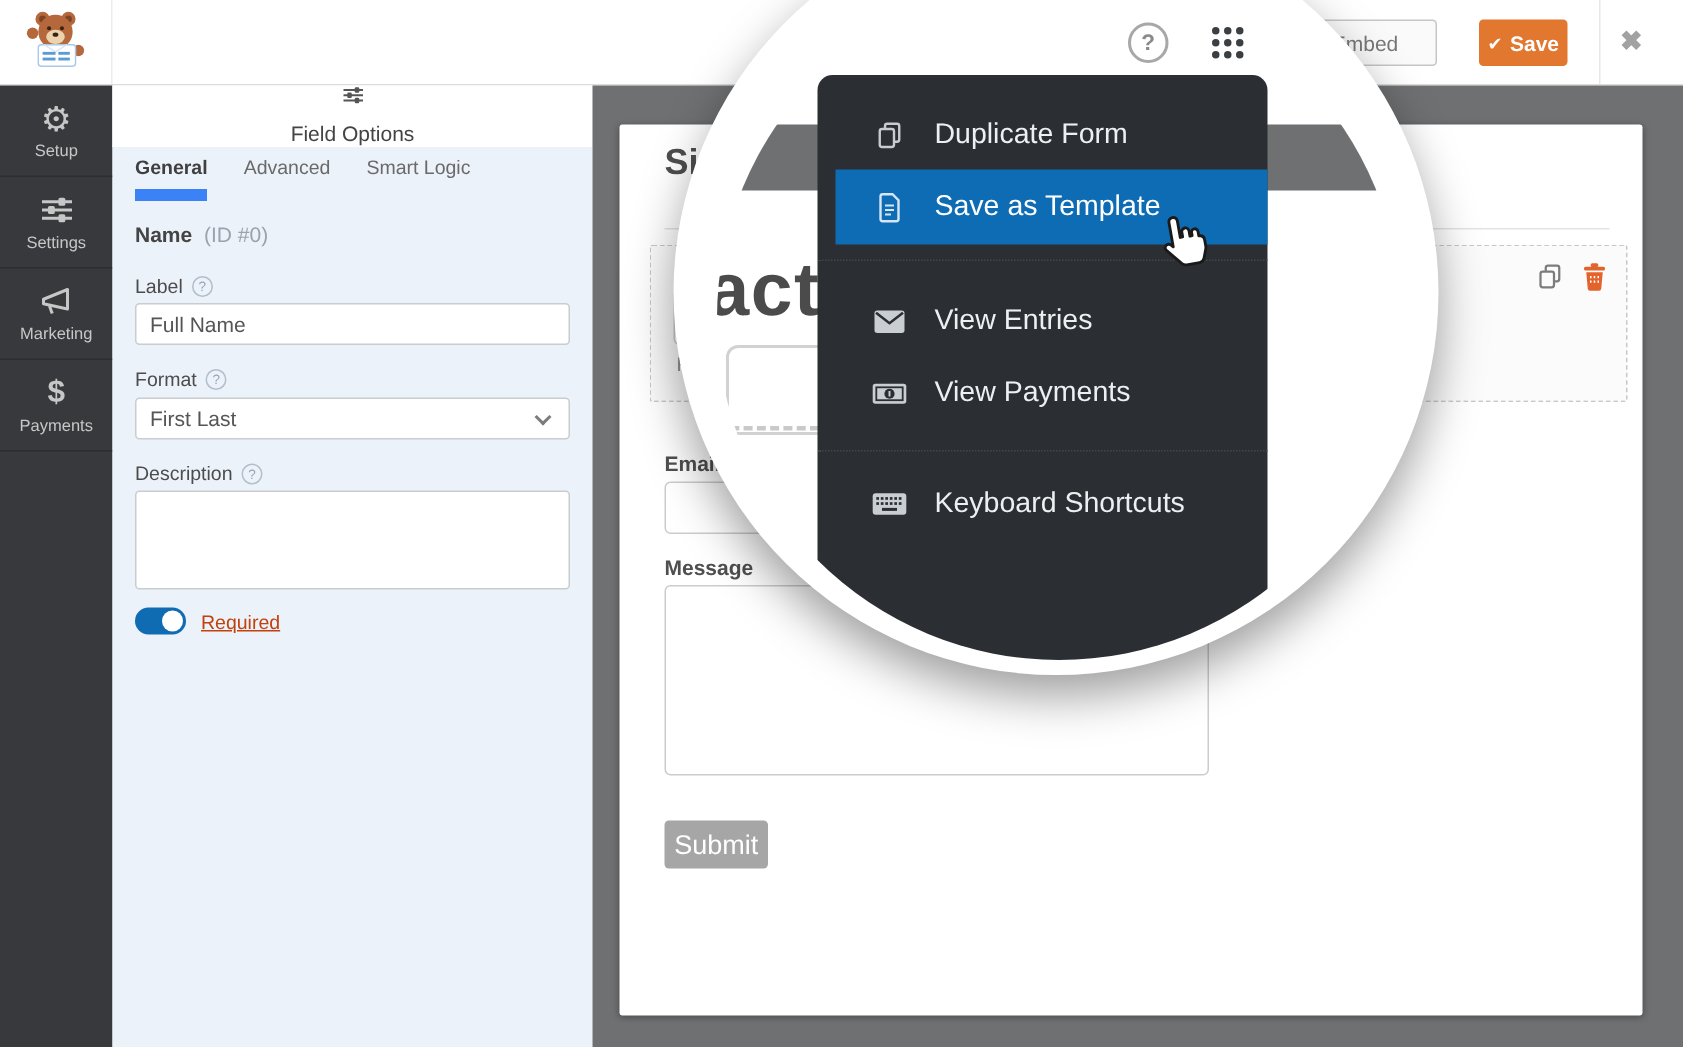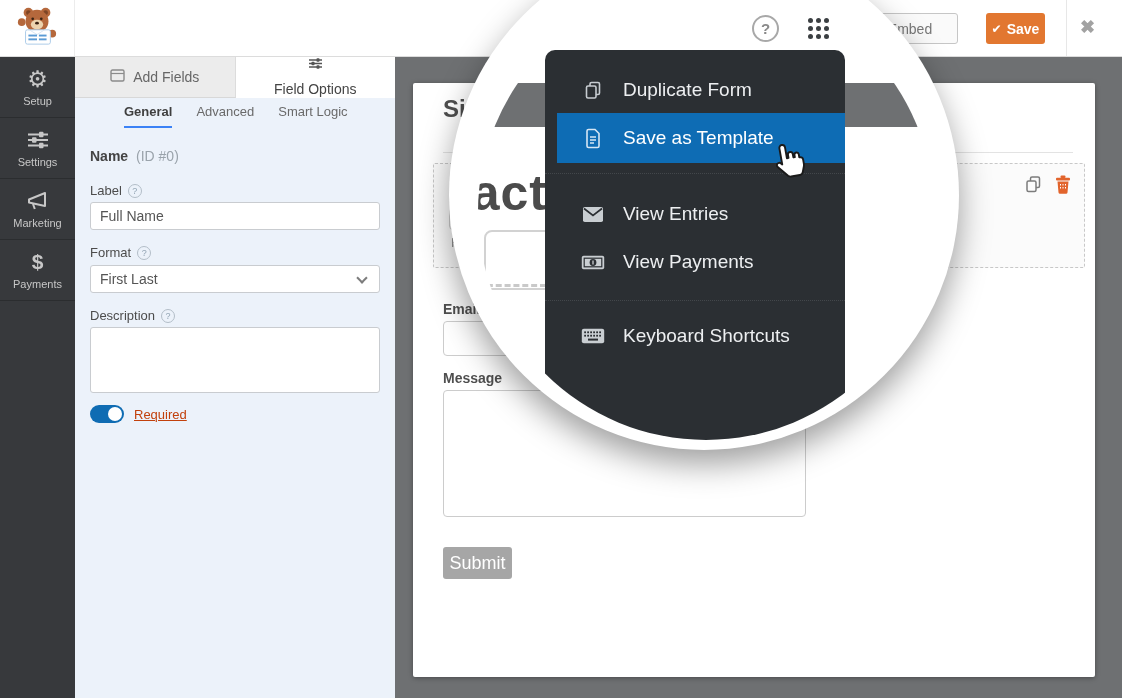--- a/index.html
+++ b/index.html
@@ -35,21 +35,21 @@
   .gear-glyph { font-size:23px; line-height:22px; }
   .dollar-glyph { font-size:21px; line-height:22px; font-weight:bold; }
   
   .panel { position:absolute; left:75px; top:57px; width:320px; height:641px; background:#ecf2fa; }
   .tabs { position:absolute; left:0; top:0; width:320px; height:41px; display:flex; }
   .tab { flex:1; display:flex; align-items:center; justify-content:center; gap:8px; font-size:14px; color:#666;
     background:#ececec; border-bottom:1px solid #d8d8d8; border-right:1px solid #dcdcdc; cursor:pointer; }
   .tab.active { background:#fff; border-bottom:1px solid #fff; color:#444; border-right:none;flex-direction:column; }
   .subtabs { position:absolute; left:15px; top:47px; display:flex; gap:24px; font-size:13px; color:#6a6a6a; }
   .subtab { padding-bottom:7px; cursor:pointer; }
-  .subtab.active { color:#3f3f3f; font-weight:bold; border-bottom:2px solid #3b82f6;margin-left:34px; }
+  .subtab.active { color:#3f3f3f; font-weight:bold; border-bottom:8px solid #3b82f6; }
   .name-header { position:absolute; left:15px; top:91px; font-size:14px; color:#444; }
   .name-header b { font-weight:bold; }
   .name-header .fid { color:#9aa3ab; font-weight:normal; margin-left:4px; }
   .f-label { position:absolute; left:15px; font-size:13px; color:#4c4c4c; display:flex; align-items:center; gap:6px; }
   .help-mini { width:14px; height:14px; border:1px solid #b3bec8; border-radius:50%; color:#93a5b4; font-size:9px;
     display:inline-flex; align-items:center; justify-content:center; }
   .f-input { position:absolute; left:15px; width:290px; height:28px; border:1px solid #c9ccd0; border-radius:3px;
     background:#fff; font-size:14px; color:#555; padding:0 9px; font-family:"Liberation Sans", sans-serif; }
   .f-select { position:absolute; left:15px; width:290px; height:28px; border:1px solid #c9ccd0; border-radius:3px;
     background:#fff; font-size:14px; color:#555; padding:5px 9px; cursor:pointer; }
@@ -175,29 +175,20 @@
       <span>Marketing</span>
     </div>
     <div class="nav-item">
       <span class="nav-ico dollar-glyph">$</span>
       <span>Payments</span>
     </div>
   </nav>
 
   <aside class="panel">
     <div class="tabs">
-      <div class="tab">
-        <span>
-          <svg width="15" height="13" viewBox="0 0 15 13">
-              <rect x="1" y="1" width="13" height="11" rx="1.5" fill="none" stroke="#8b8b8b" stroke-width="1.4"></rect>
-              <path d="M1 4.5h13" stroke="#8b8b8b" stroke-width="1.2"></path>
-            </svg>
-        </span>
-        <span>Add Fields</span>
-      </div>
       <div class="tab active">
         <span>
           <svg width="15" height="13" viewBox="0 0 15 13">
               <path d="M1 3h13M1 6.5h13M1 10h13" stroke="#555" stroke-width="1.4" fill="none"></path>
               <g fill="#555">
                 <rect x="8.5" y="1.2" width="3" height="3.6" rx=".8"></rect>
                 <rect x="3.5" y="4.7" width="3" height="3.6" rx=".8"></rect>
                 <rect x="8.5" y="8.2" width="3" height="3.6" rx=".8"></rect>
               </g>
             </svg>

